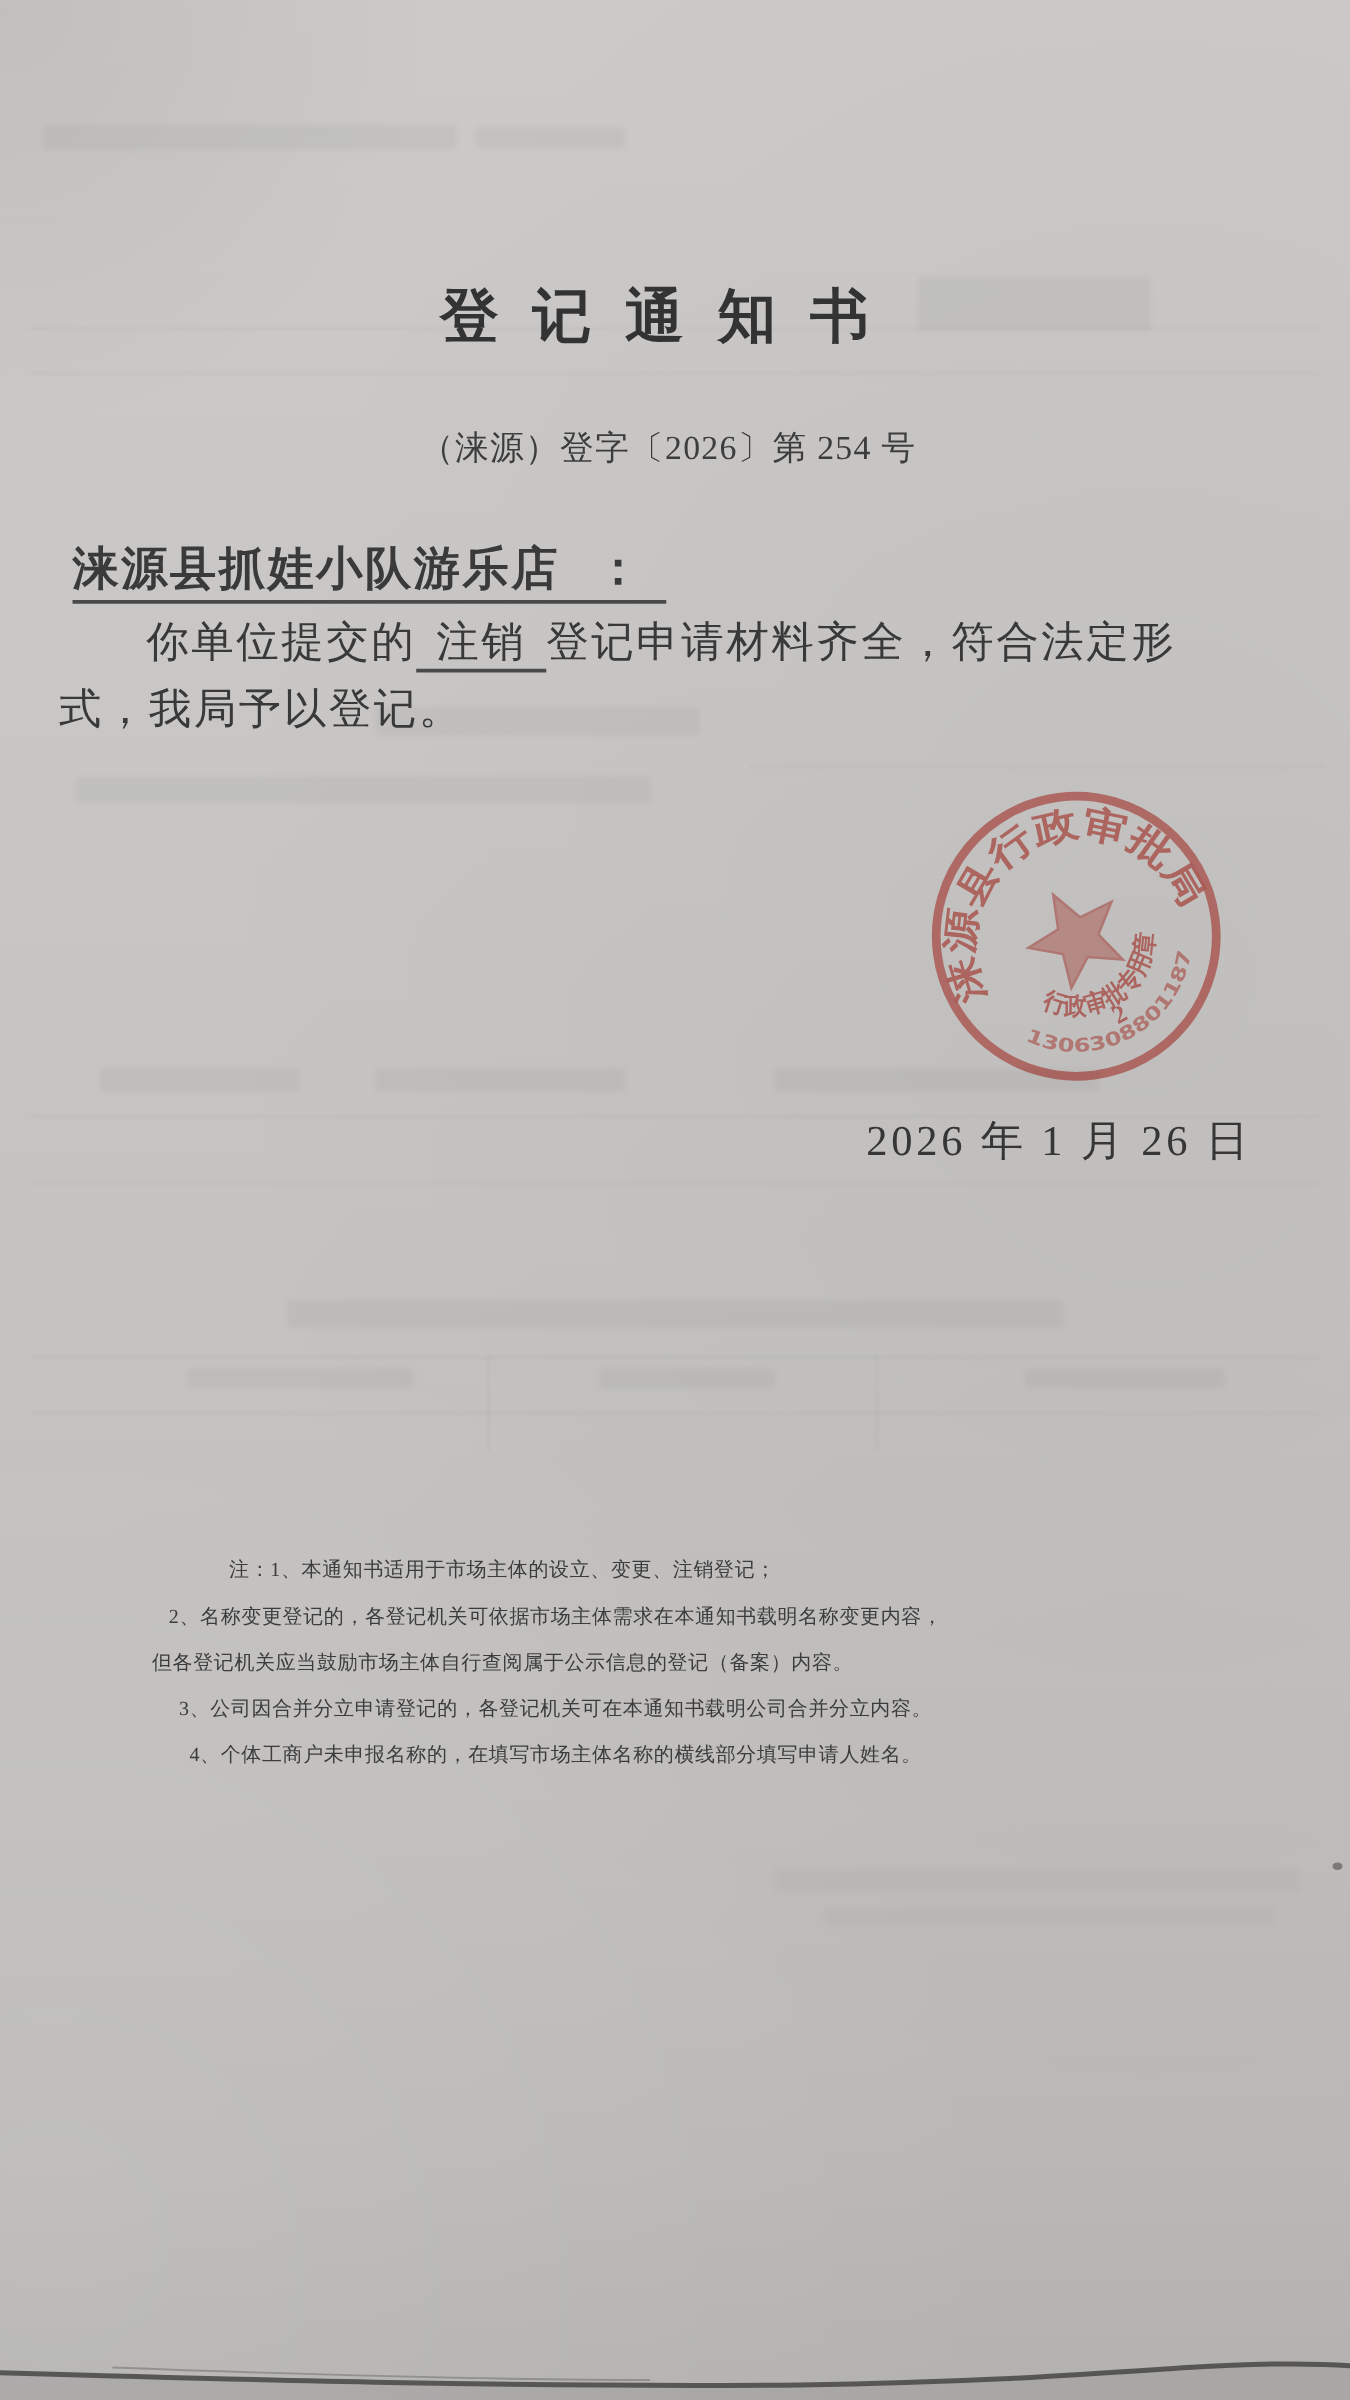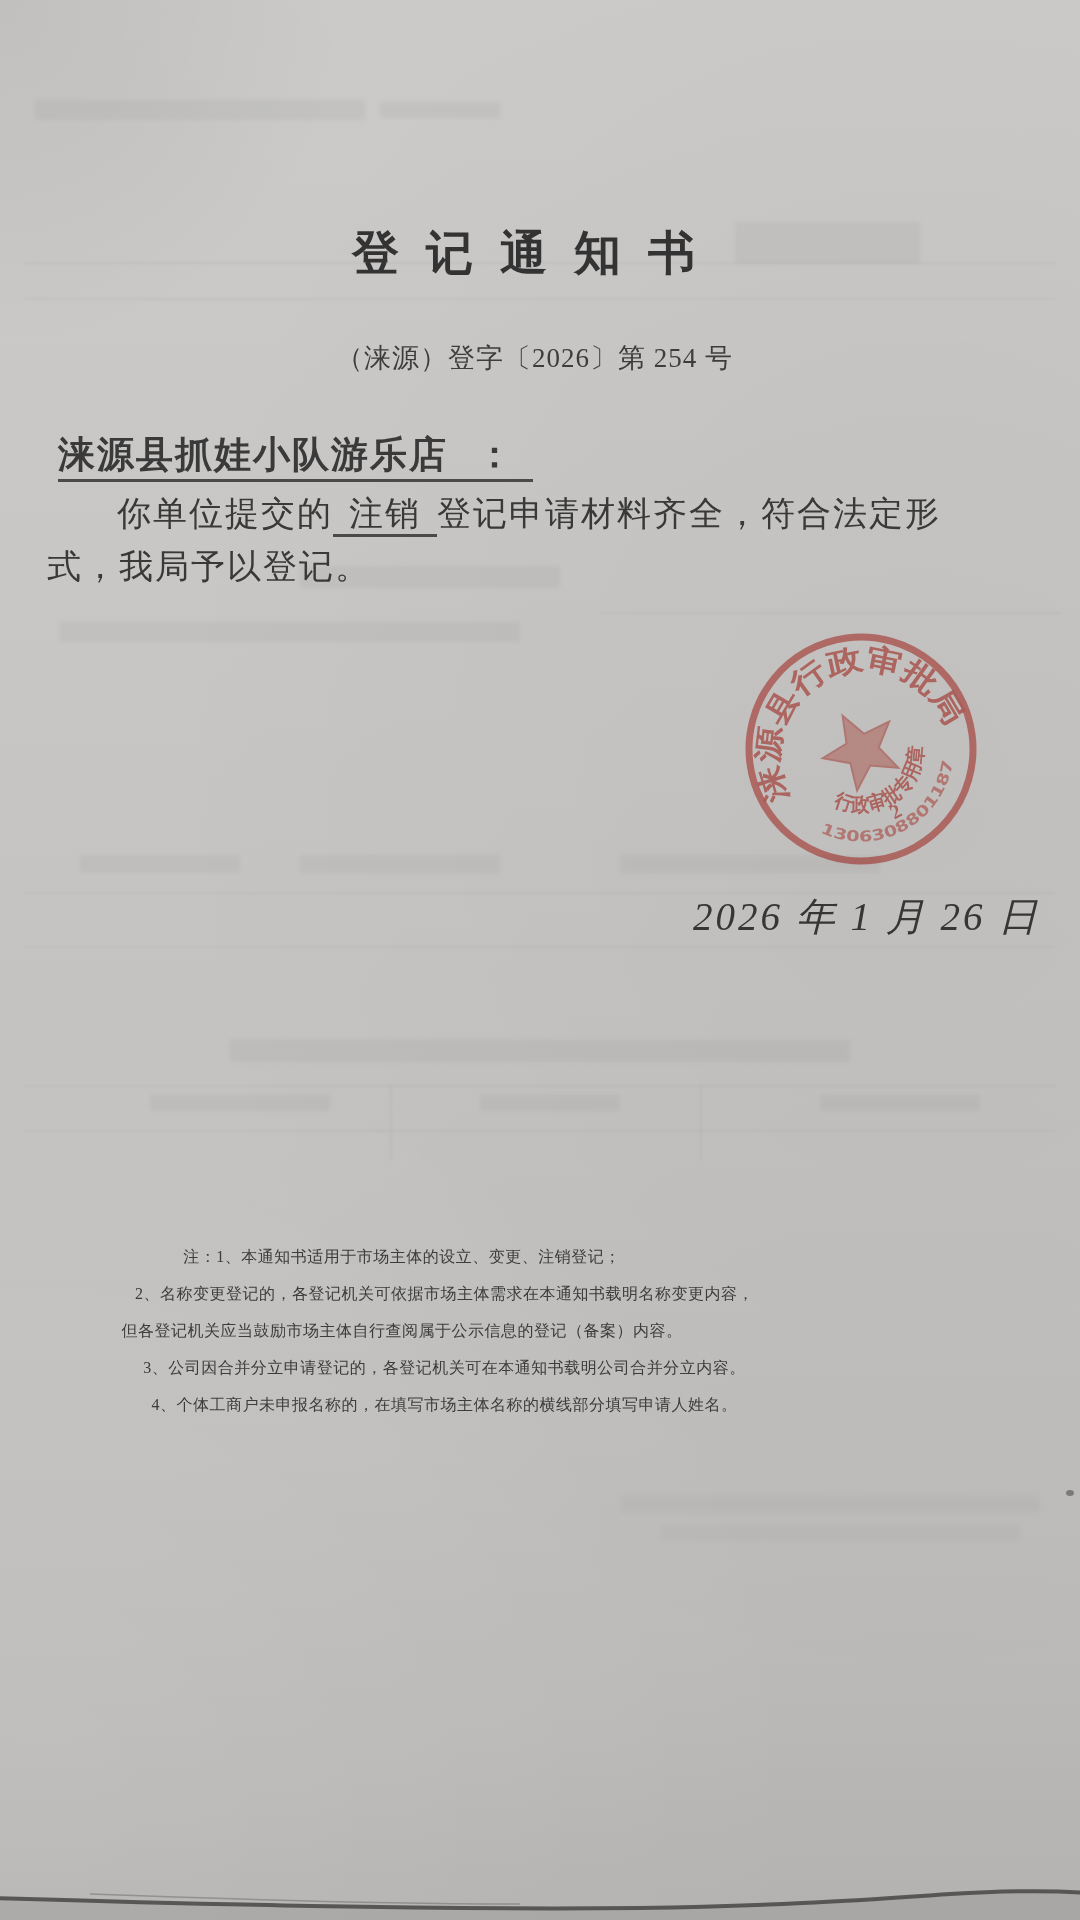--- a/index.html
+++ b/index.html
@@ -15,21 +15,21 @@
     text-align:center;
   }
   .abs{position:absolute;white-space:nowrap;}
   .title{font-size:47px;font-weight:700;letter-spacing:27px;color:#333;}
   .docnum{font-size:27px;letter-spacing:1px;color:#3d3d3d;}
   .addr{font-size:37px;font-weight:600;letter-spacing:2px;}
   .uline{border-bottom:3px solid #4a4a4a;padding-bottom:4px;padding-right:18px;}
   .body-line{font-size:34px;letter-spacing:2px;color:#393939;}
   .blank{border-bottom:3px solid #4a4a4a;padding:0 16px 2px 16px;}
   .caption{font-size:32px;letter-spacing:2px;color:#343434;}
-  .date{font-size:39px;letter-spacing:3px;color:#363636;font-style:italic;}
+  .date{font-size:34px;letter-spacing:3px;color:#363636;}
   .notes{position:absolute;left:50px;top:1238px;font-size:16px;line-height:37px;color:#3c3c3c;letter-spacing:0.5px;}
   .notes .ind{margin-left:85px;}
   .ghost{position:absolute;background:rgba(95,95,95,0.07);filter:blur(2px);border-radius:2px;}
   .ghost-line{position:absolute;background:rgba(95,95,95,0.06);filter:blur(1px);}
   #seal-svg{position:absolute;left:711px;top:599px;mix-blend-mode:multiply;opacity:.95;}
   #speck{position:absolute;left:1066px;top:1490px;width:8px;height:6px;background:#5f5e5c;border-radius:50%;opacity:.7;}
 </style>
 </head>
 <body>
 

